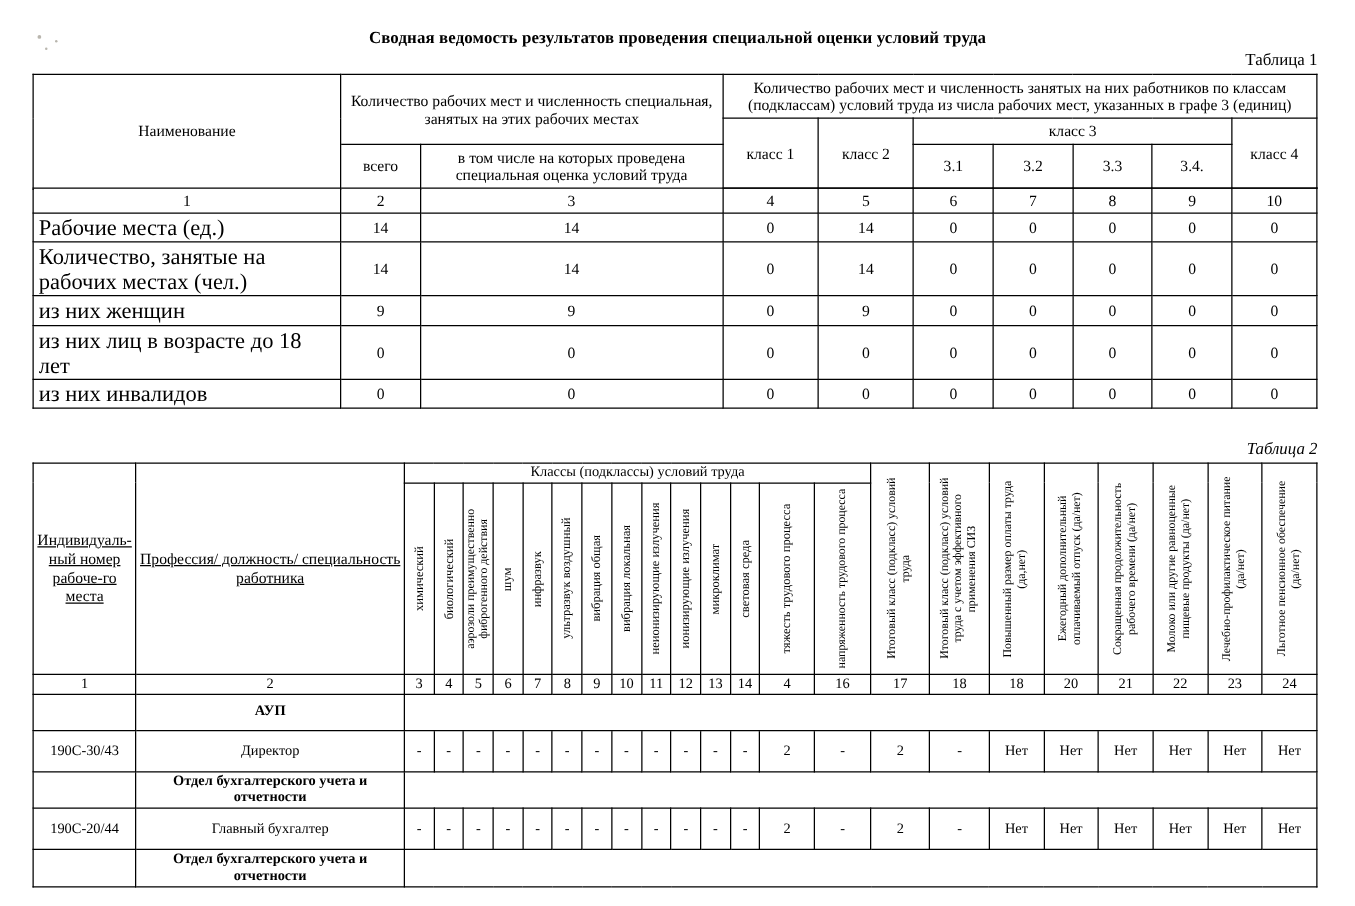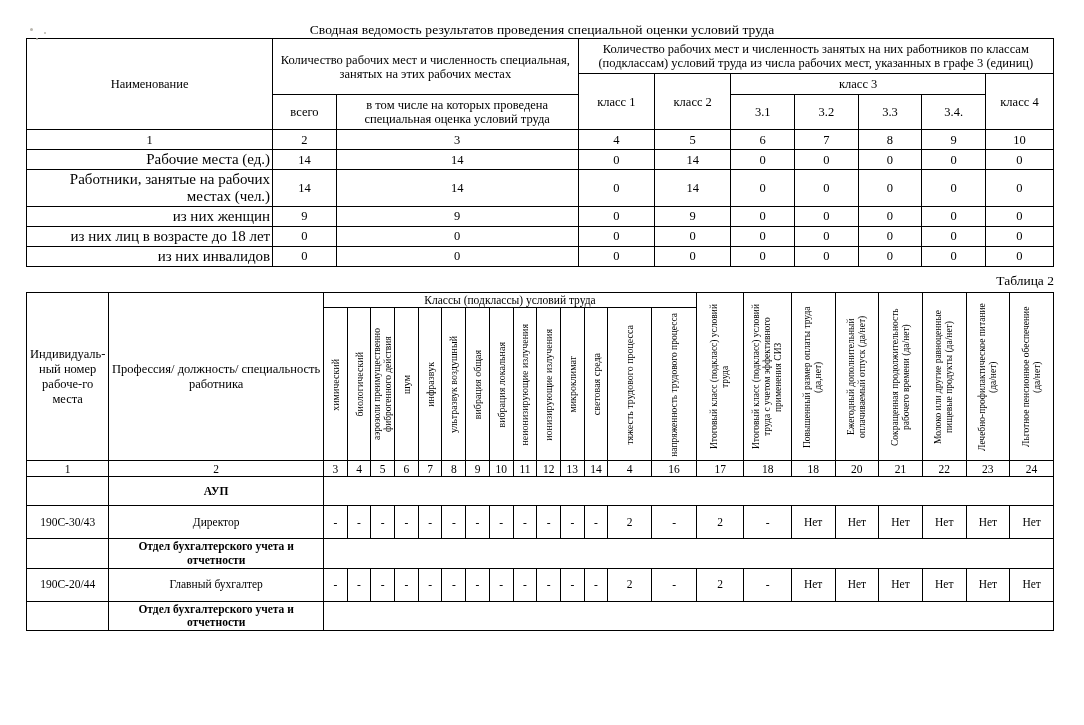--- a/index.html
+++ b/index.html
@@ -17,21 +17,21 @@
   }
   .page {
     position: relative;
     width: 1084px;
     height: 725px;
     padding: 0;
     box-sizing: border-box;
   }
   .doc-title {
     text-align: center;
-    font-weight: normal;
+    font-weight: bold;
     font-size: 13.5px;
     margin-top: 22px;
     letter-spacing: 0.1px;
   }
   .org-line {
     margin: 22px 26px 0 26px;
     font-size: 14.5px;
     line-height: 1.35;
   }
   .org-line .label {
@@ -61,23 +61,23 @@
   
   #table1 {
     width: 1028px;
     margin: 0 26px;
   }
   #table1 .hdr {
     font-size: 12.5px;
     padding: 3px 4px;
   }
   #table1 .rowname {
-    text-align: right;
+    text-align: left;
     padding-left: 4px;
-    font-size: 15px;
+    font-size: 18px;
   }
   #table1 .numrow td {
     height: 17px;
   }
   #table1 .tallrow td {
     height: 28px;
   }
   
   #table2 {
     width: 1028px;
@@ -116,39 +116,41 @@
     font-weight: bold;
     font-size: 11.5px;
     line-height: 1.15;
   }
   .numcell { height: 16px; }
   .datarow td { height: 30px; }
   .sectrow td { height: 26px; }
   .colhdr-left {
     font-size: 12.5px;
     line-height: 1.2;
+    text-decoration: underline;
   }
   .speck {
     position: absolute;
     background: #b9b6ae;
     border-radius: 50%;
   }
 </style>
 </head>
 <body>
 
 <div class="page">
 
   <div class="speck" style="left:30px;top:6px;width:3px;height:3px;"></div>
   <div class="speck" style="left:44px;top:10px;width:2px;height:2px;"></div>
   <div class="speck" style="left:36px;top:16px;width:2px;height:2px;"></div>
 
   <div class="doc-title">Сводная ведомость результатов проведения специальной оценки условий труда</div>
 
 
+  <div class="table-caption">Таблица 1</div>
 
   <table id="table1">
     <colgroup>
       <col style="width:232px">
       <col style="width:60px">
       <col style="width:228px">
       <col style="width:72px">
       <col style="width:72px">
       <col style="width:60px">
       <col style="width:60px">
@@ -195,21 +197,21 @@
       <td>14</td>
       <td>0</td>
       <td>14</td>
       <td>0</td>
       <td>0</td>
       <td>0</td>
       <td>0</td>
       <td>0</td>
     </tr>
     <tr class="tallrow">
-      <td class="rowname">Работники, занятые на рабочих местах (чел.)</td>
+      <td class="rowname">Количество, занятые на рабочих местах (чел.)</td>
       <td>14</td>
       <td>14</td>
       <td>0</td>
       <td>14</td>
       <td>0</td>
       <td>0</td>
       <td>0</td>
       <td>0</td>
       <td>0</td>
     </tr>
@@ -245,21 +247,21 @@
       <td>0</td>
       <td>0</td>
       <td>0</td>
       <td>0</td>
       <td>0</td>
       <td>0</td>
     </tr>
   </tbody>
     </table>
 
-  <div class="table-caption" style="margin-top:6px;">Таблица 2</div>
+  <div class="table-caption" style="margin-top:24px;font-style:italic;">Таблица 2</div>
 
   <table id="table2">
     <colgroup>
       <col style="width:66px">
       <col style="width:172px">
       <col style="width:19px">
         <col style="width:19px">
         <col style="width:19px">
       <col style="width:19px">
         <col style="width:19px">

